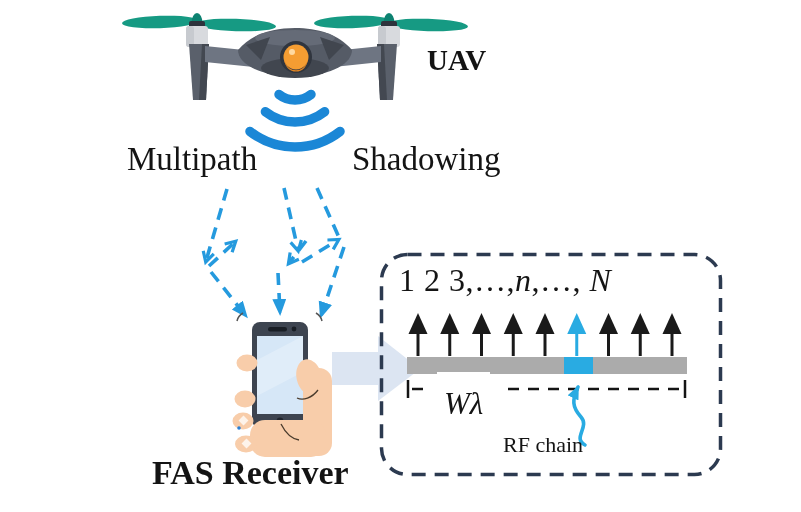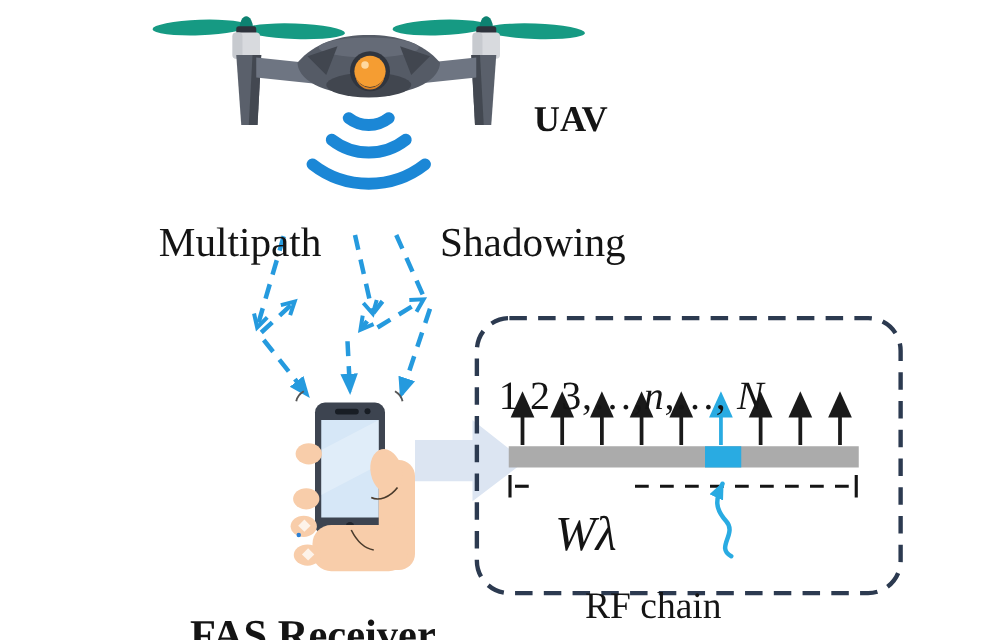--- a/index.html
+++ b/index.html
@@ -1,28 +1,28 @@
 <!DOCTYPE html>
 <html><head>
 <meta charset="utf-8">
 <style>
   html,body{margin:0;padding:0;background:#fff;}
   .stage{position:relative;width:801px;height:512px;background:#ffffff;overflow:hidden;
          font-family:"Liberation Serif","DejaVu Serif",serif;color:#141414;}
   .stage svg{position:absolute;left:0;top:0;}
-  .lbl{position:absolute;line-height:1;white-space:nowrap;margin-top:36px;}
+  .lbl{position:absolute;line-height:1;white-space:nowrap;}
   #uav-label{left:427px;top:46px;font-size:29px;font-weight:bold;}
   #multipath-label{left:127px;top:143px;font-size:33px;}
   #shadowing-label{left:352px;top:143px;font-size:33px;}
   #fas-label{left:152px;top:456px;font-size:34px;font-weight:bold;}
   #port-labels{left:399px;top:264px;width:312px;font-size:32px;letter-spacing:.5px;}
   #port-labels i{font-style:italic;}
-  #aperture-label{left:437px;top:372px;font-size:39px;font-style:italic;
-                  background:#ffffff;padding:0 7px;}
-  #rf-chain-label{left:468px;top:434px;width:150px;text-align:left;font-size:30px;}
+  #aperture-label{left:437px;top:372px;font-size:31px;font-style:italic;
+                  background:#ffffff;padding:16px 7px;}
+  #rf-chain-label{left:468px;top:434px;width:150px;text-align:center;font-size:22px;}
 </style>
 </head>
 <body>
 
 <div class="stage">
 
 <svg width="801" height="512" viewBox="0 0 801 512">
   <defs>
     <marker id="triBlue" markerUnits="userSpaceOnUse" markerWidth="18" markerHeight="15" refX="14" refY="7" orient="auto">
       <path d="M0,0 L17,7 L0,14 Z" fill="#259ade"></path>

